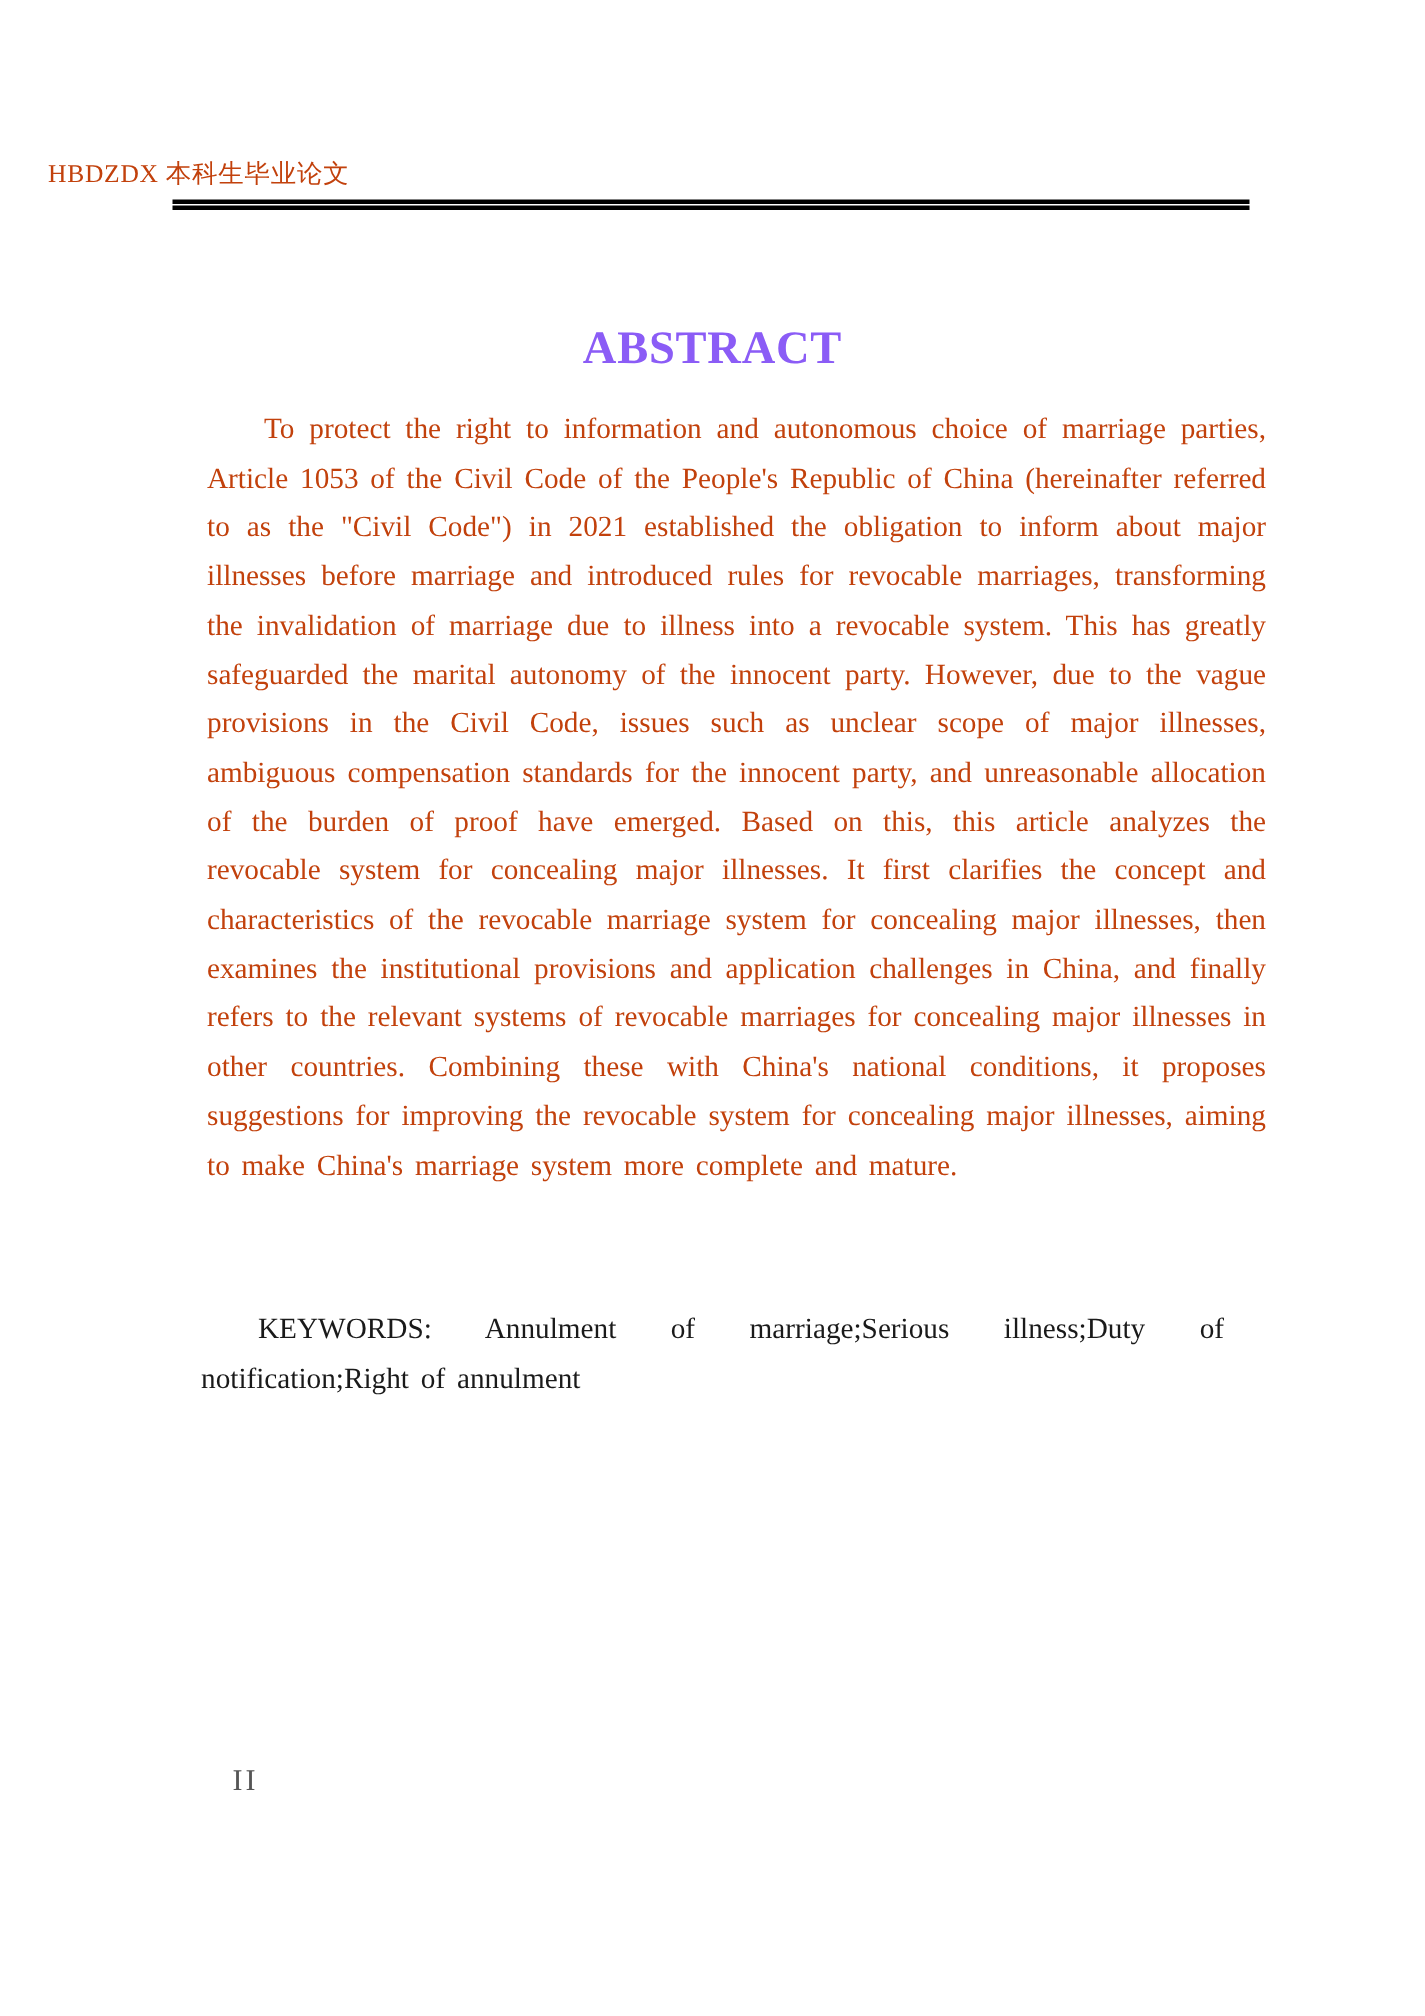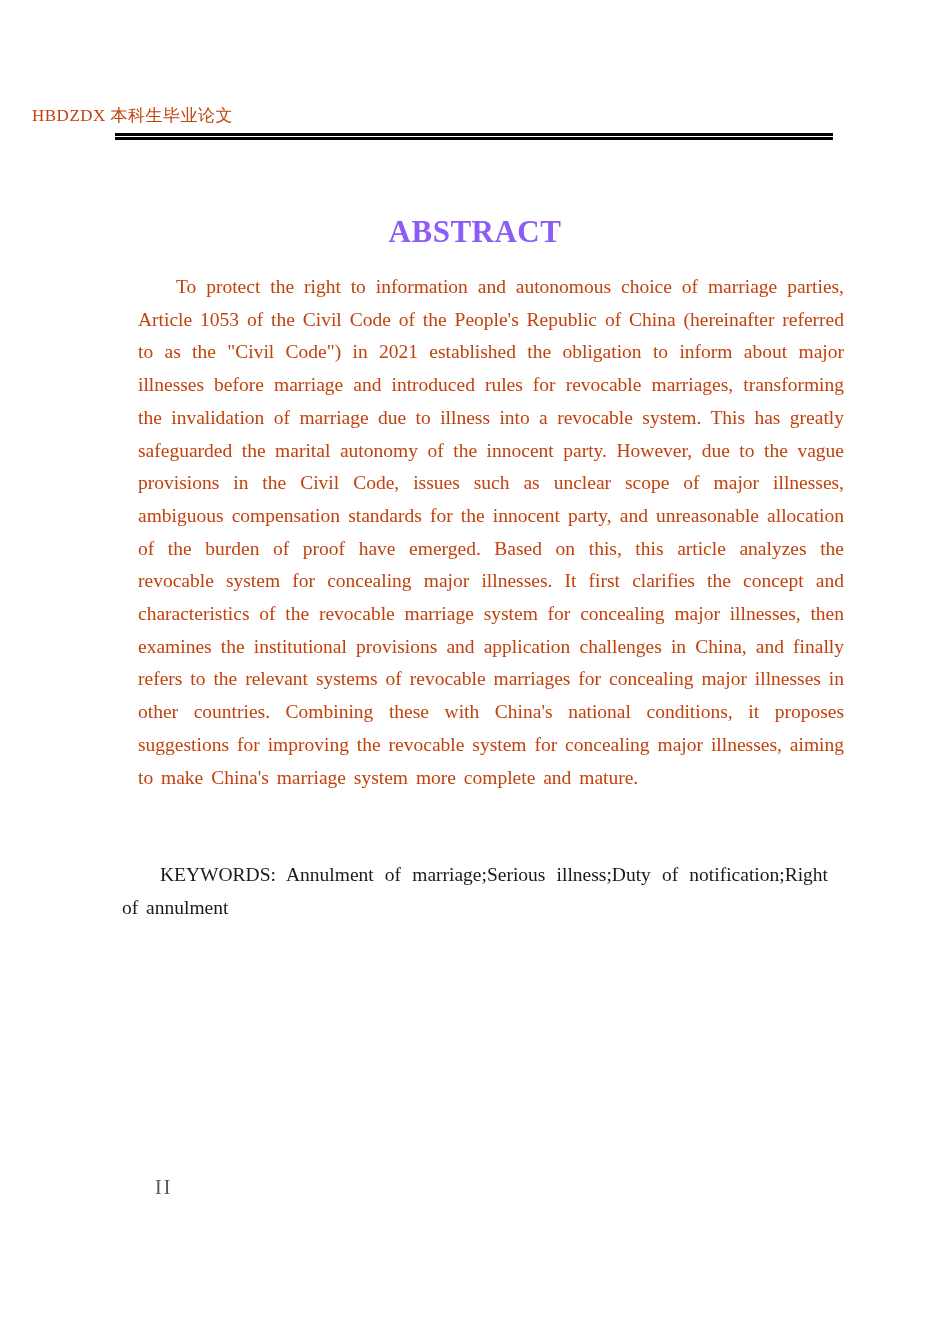--- a/index.html
+++ b/index.html
@@ -74,21 +74,21 @@
     width: 706px;
     font-size: 19.5px;
     line-height: 32.7px;
     text-align: justify;
     text-justify: inter-word;
     word-spacing: 3px;
     color: #1a1a1a;
   }
   .keywords .para {
     text-indent: 38px;
-    margin: 0;
+    margin: 12px;
   }
   .page-number {
     position: absolute;
     top: 1176px;
     left: 155px;
     font-size: 20px;
     letter-spacing: 2px;
     color: #555555;
   }
 </style>

